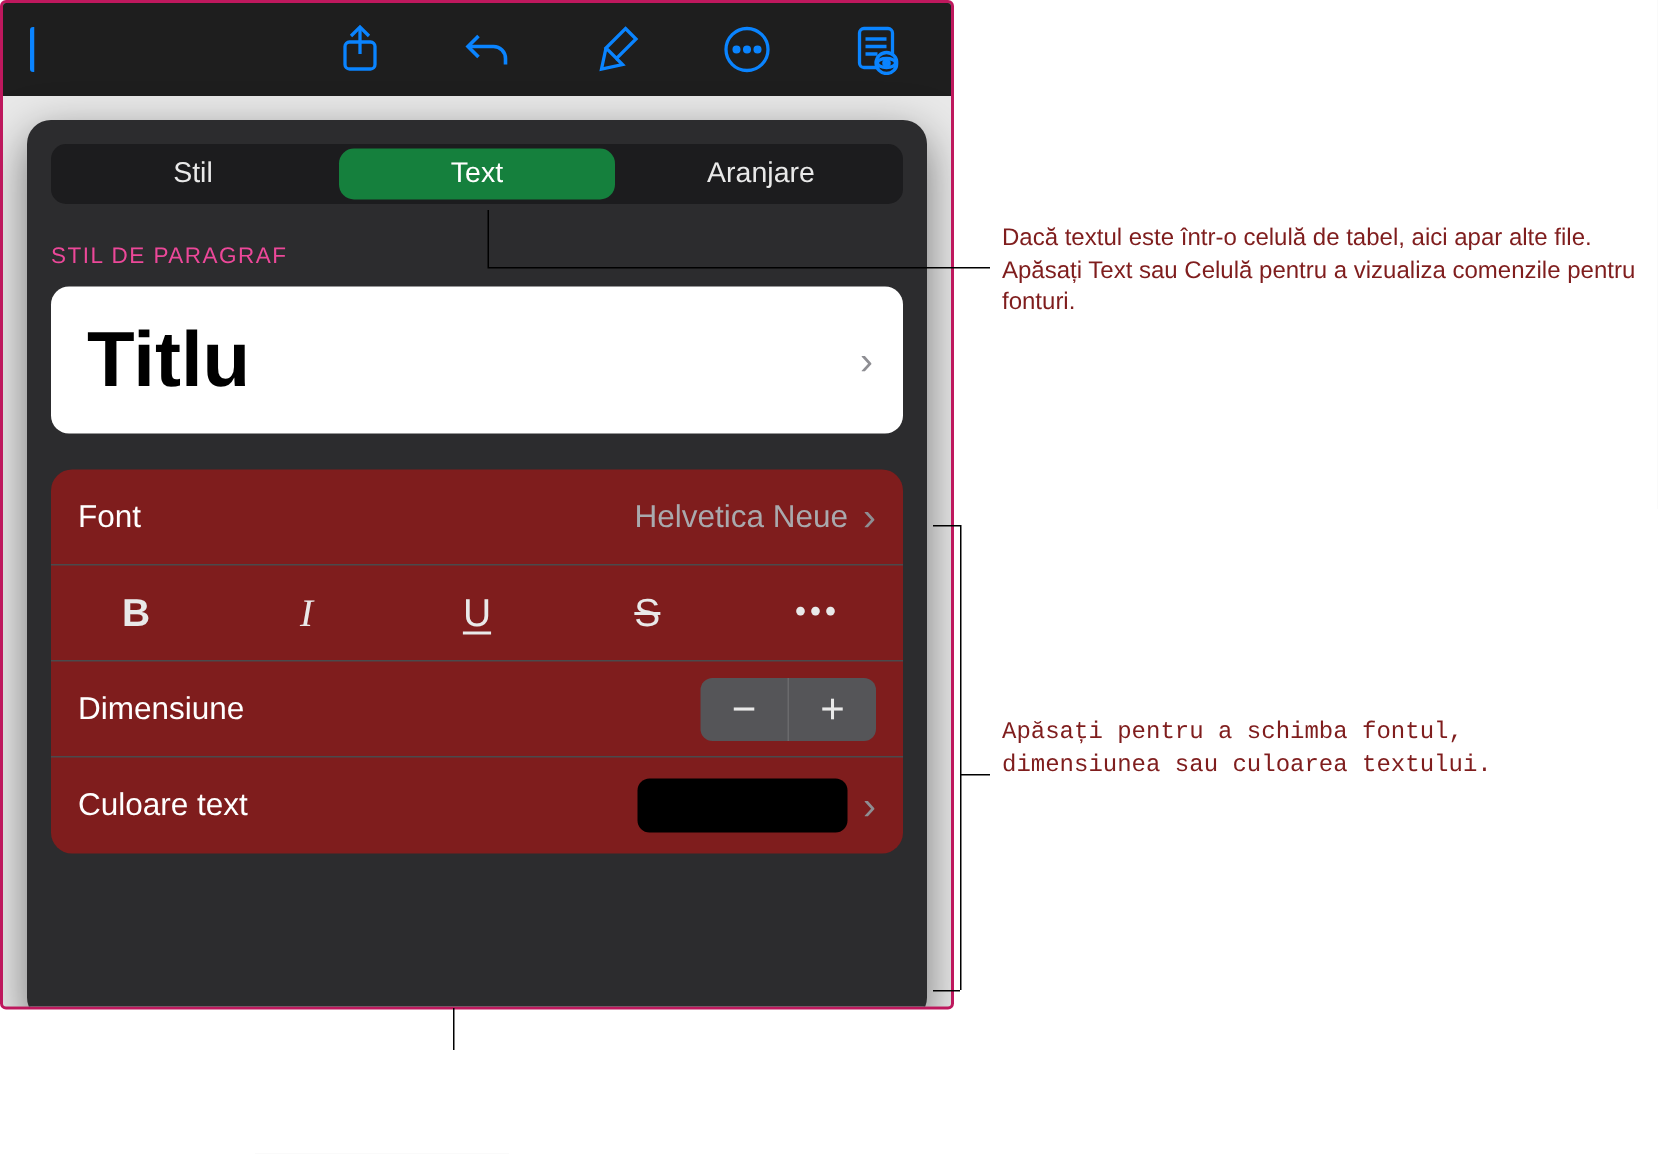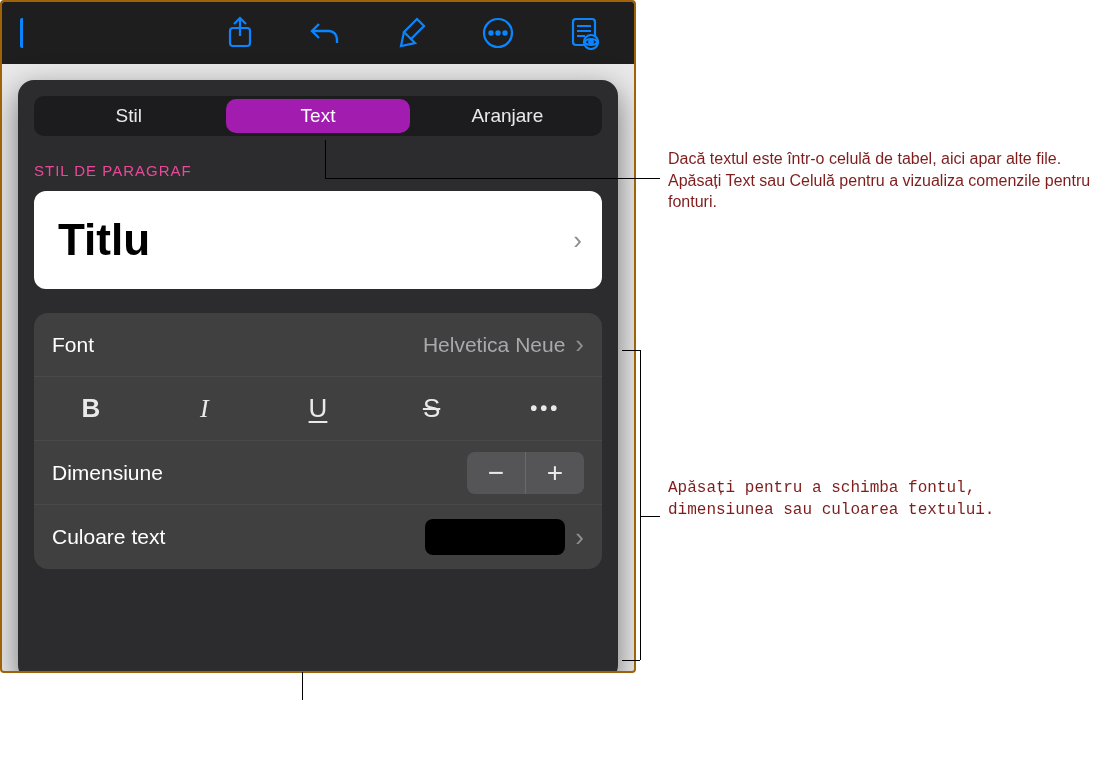--- a/index.html
+++ b/index.html
@@ -12,21 +12,21 @@
   }
 
   .stage { position: relative; width: 1105px; height: 769px; }
 
   
   .device {
     position: absolute;
     left: 0; top: 0;
     width: 636px; height: 673px;
     background: #e9e9e9;
-    border: 2px solid #a16207;
+    border: 2px solid #be185d;
     border-radius: 4px;
     overflow: hidden;
   }
 
   
   .toolbar {
     position: absolute;
     left: 0; top: 0; right: 0;
     height: 62px;
     background: #1e1e1e;
@@ -75,21 +75,21 @@
   }
   .seg .seg-item {
     flex:1;
     display:flex; align-items:center; justify-content:center;
     font-size:19px;
     color:#e9e9e9;
     border-radius:10px;
     margin:3px;
   }
   .seg .seg-item.selected {
-    background:#a21caf;
+    background:#15803d;
     color:#fff;
   }
 
   .section-label {
     margin-top:26px;
     font-size:15px;
     letter-spacing:1px;
     color:#ec4899;
   }
 
@@ -97,26 +97,26 @@
     margin-top:12px;
     background:#fff;
     border-radius:12px;
     height:98px;
     display:flex;
     align-items:center;
     justify-content:space-between;
     padding:0 20px 0 24px;
     color:#000;
   }
-  .style-row .title { font-size:44px; font-weight:800; }
+  .style-row .title { font-size:52px; font-weight:800; }
   .chev { color:#8e8e93; font-size:26px; }
 
   .card {
     margin-top:24px;
-    background:#404040;
+    background:#7f1d1d;
     border-radius:14px;
     overflow:hidden;
   }
   .row {
     display:flex; align-items:center;
     justify-content:space-between;
     padding:0 18px;
     height:64px;
     font-size:21px;
     border-bottom:1px solid #4a4a4c;

